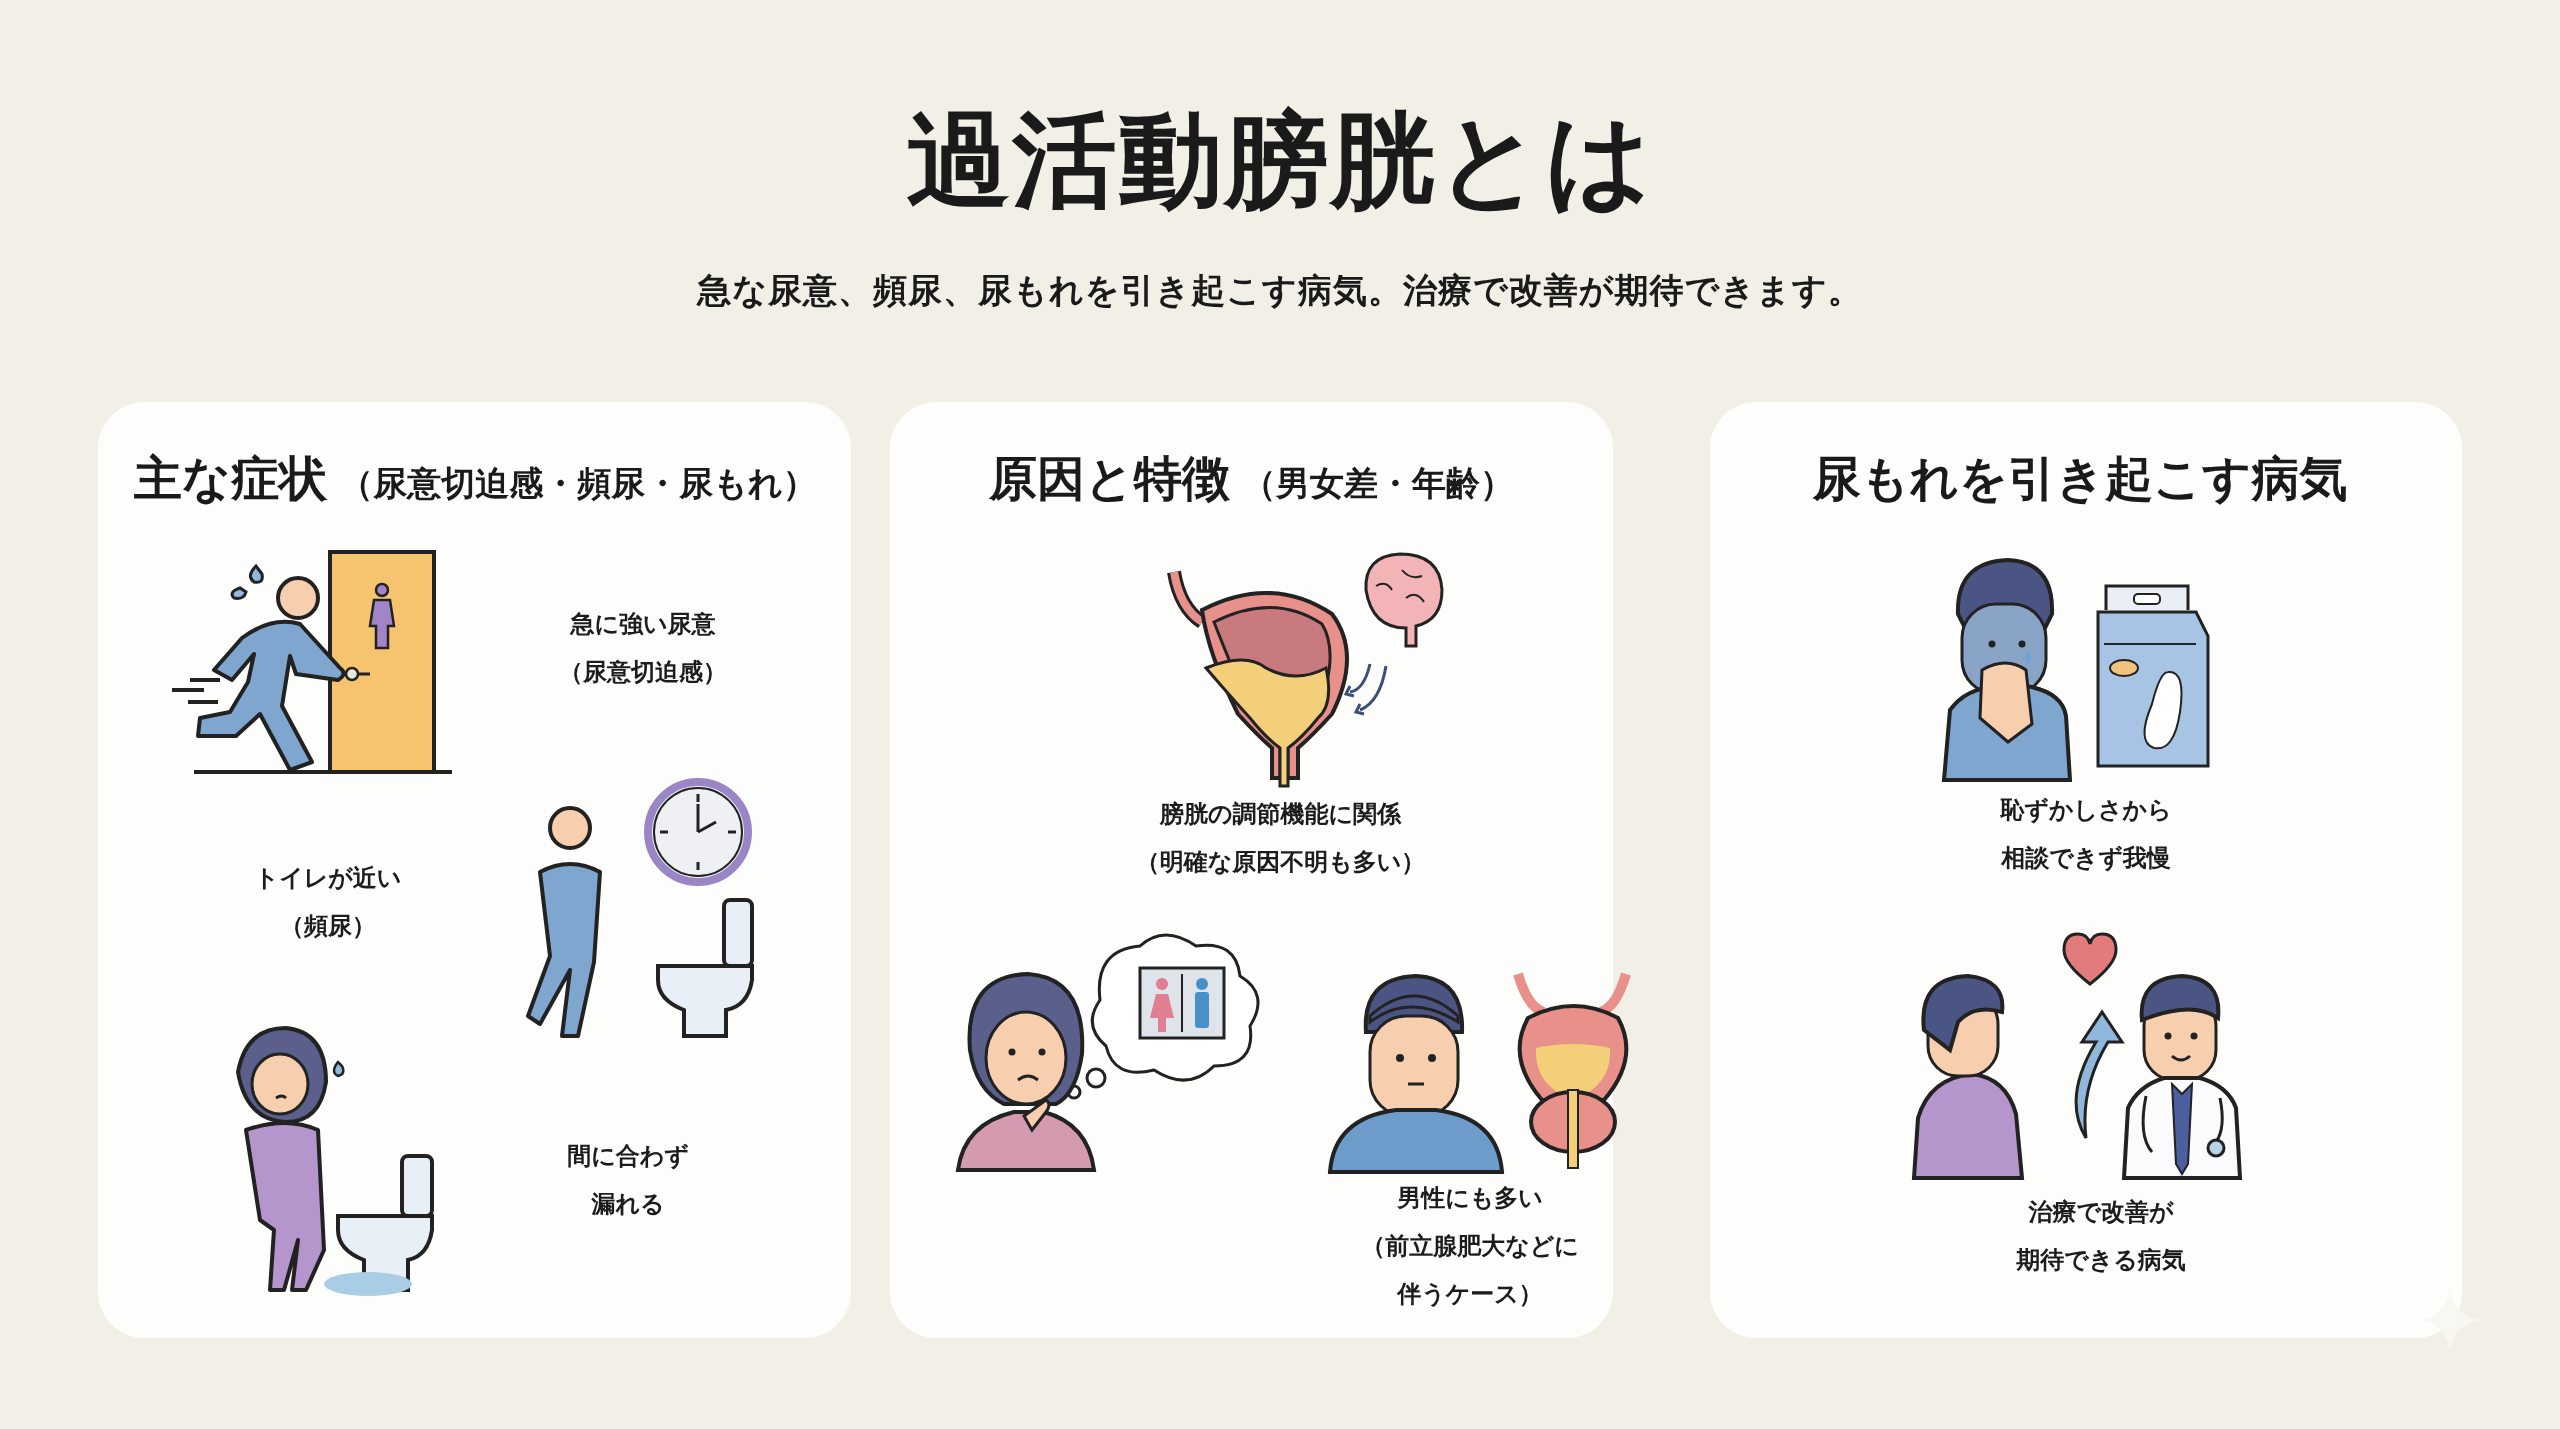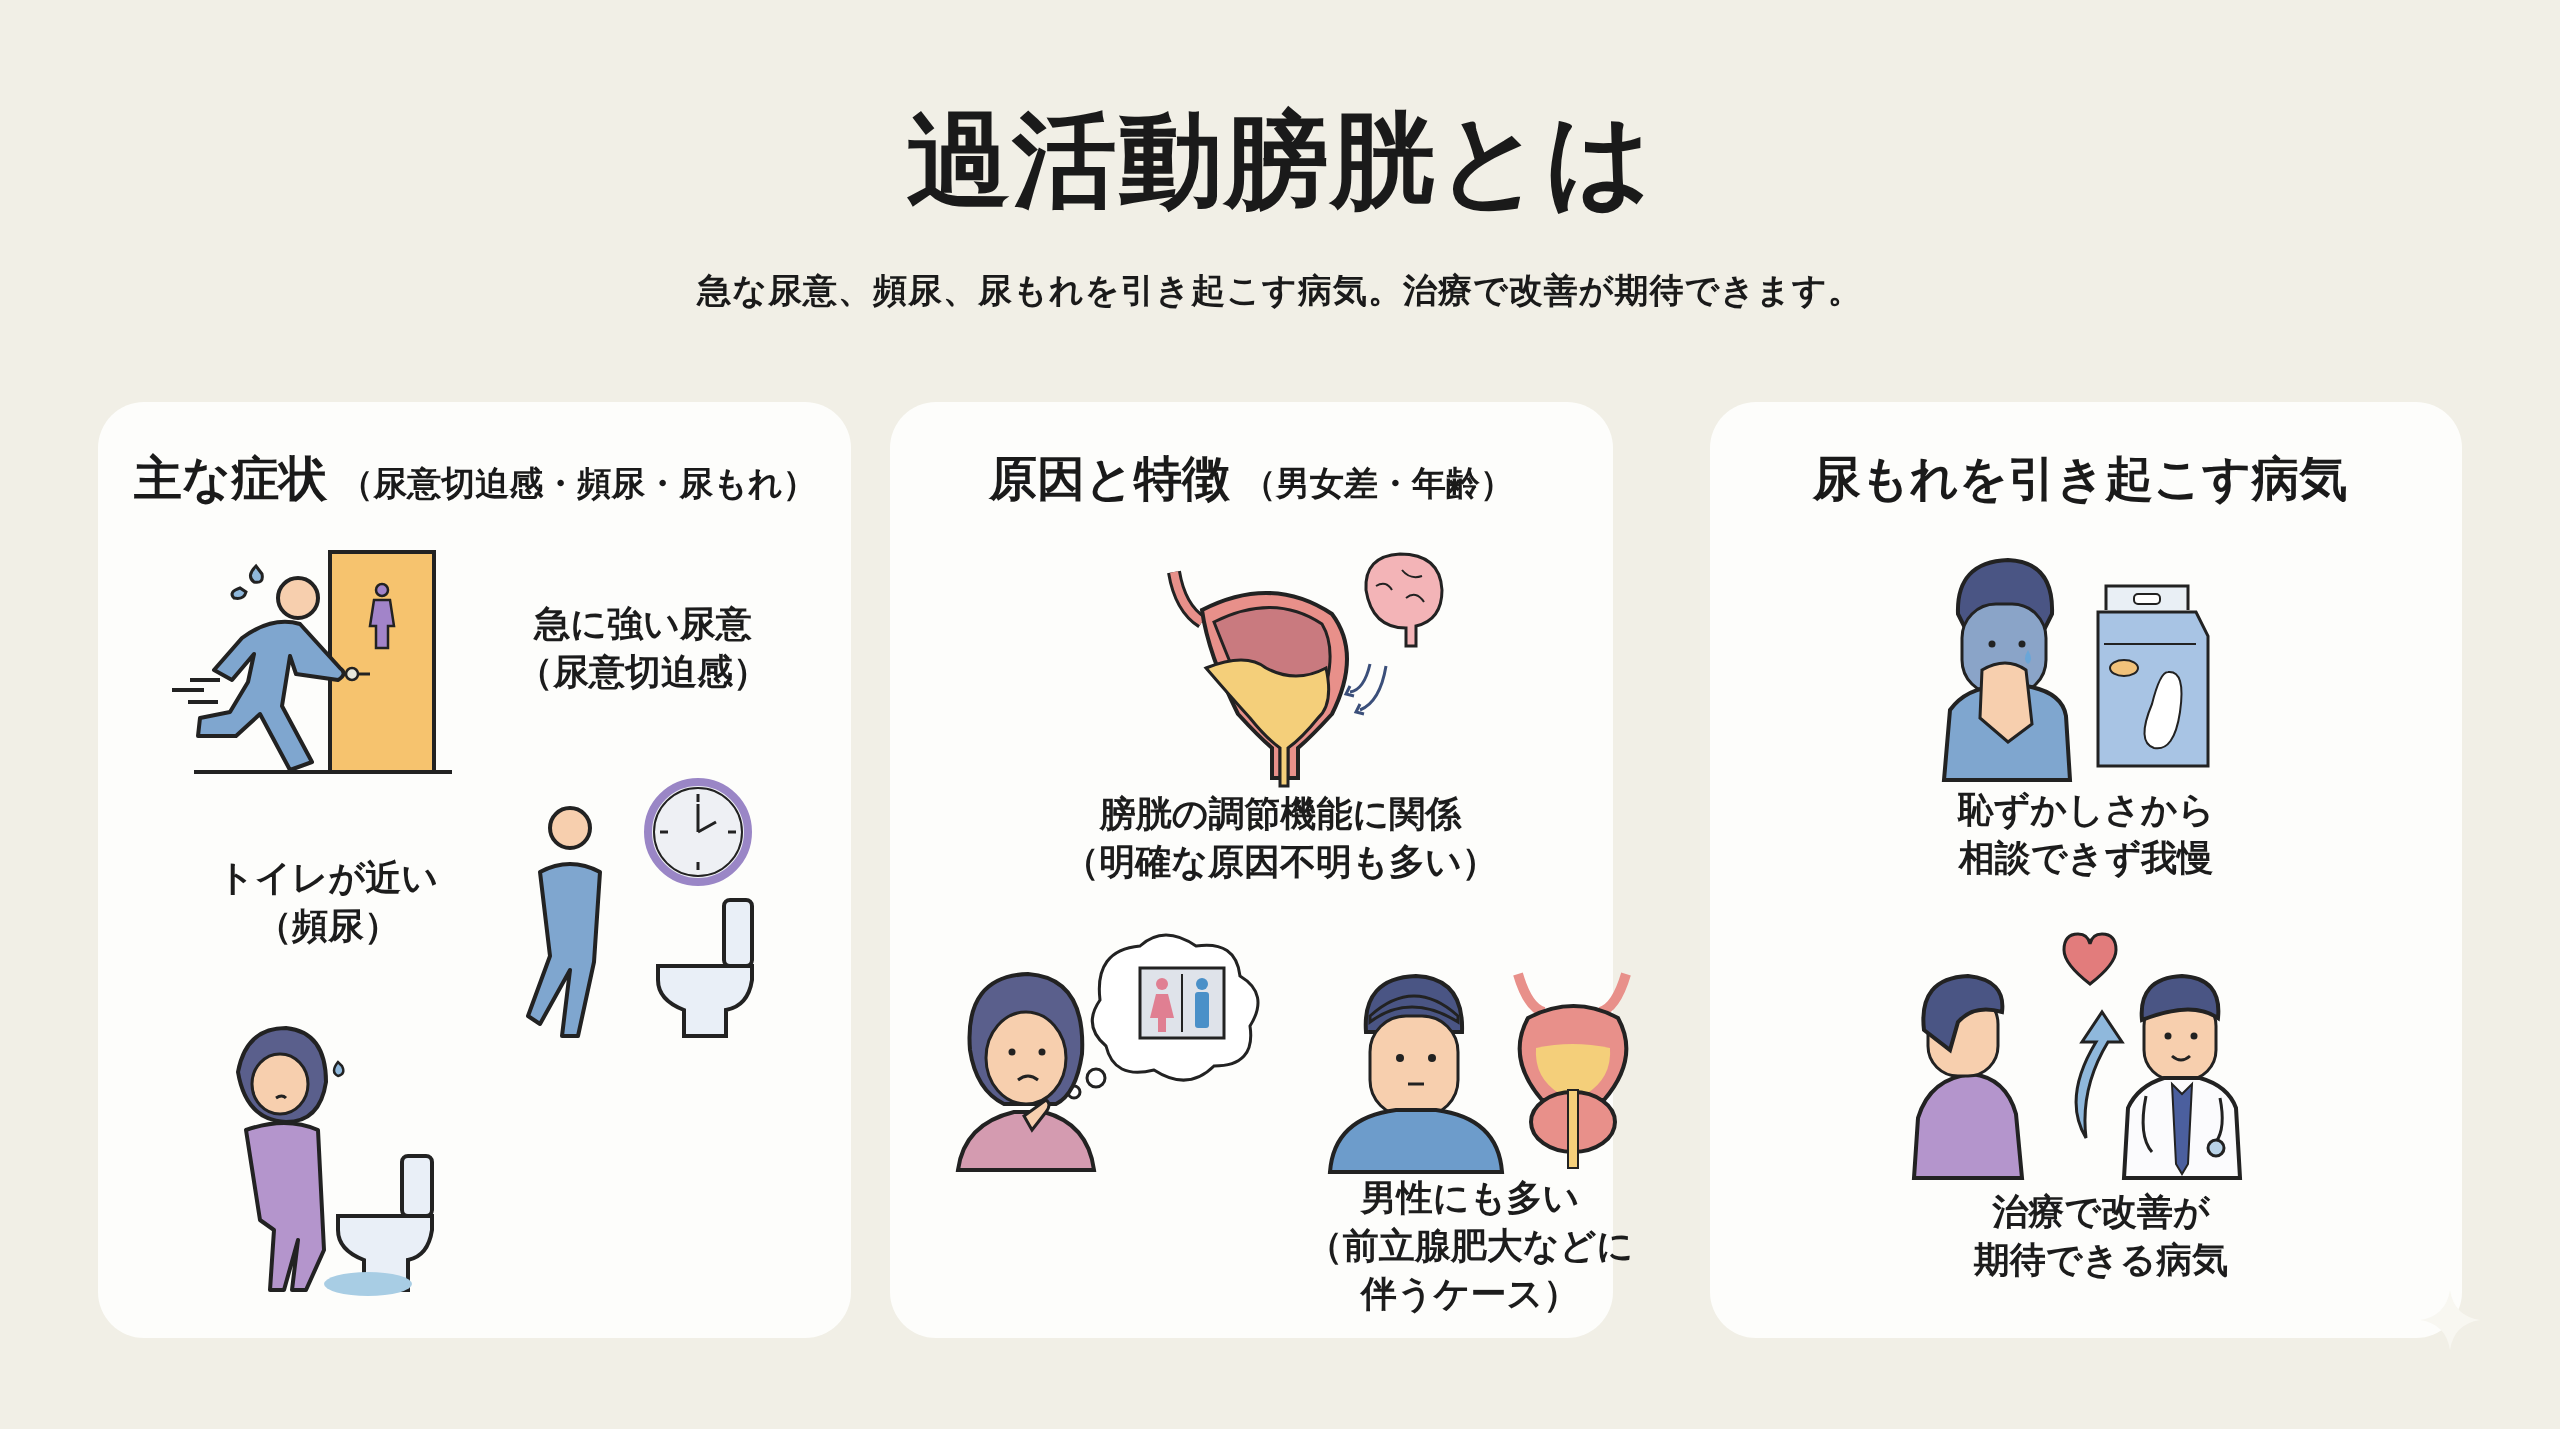--- a/index.html
+++ b/index.html
@@ -18,21 +18,21 @@
     left:0; width:2560px; top:258px; text-align:center;
     font-size:34px; font-weight:bold; line-height:64px; letter-spacing:1px;
   }
   .card {
     position:absolute; top:402px; height:936px; background:#fdfdfb;
     border-radius:46px;
   }
   .card-title { position:absolute; left:0; right:0; text-align:center; top:46px;
     font-size:48px; font-weight:bold; line-height:60px; white-space:nowrap; }
   .card-title .sub { font-size:34px; margin-left:12px; }
-  .lbl { position:absolute; text-align:center; font-weight:bold; font-size:36px; line-height:48px; white-space:pre-line; color:#1c1c1c; }
+  .lbl { position:absolute; text-align:center; font-weight:bold; font-size:24px; line-height:48px; white-space:pre-line; color:#1c1c1c; }
   svg { position:absolute; overflow:visible; }
   .sparkle { position:absolute; left:2420px; top:1290px; }
 </style>
 </head>
 <body>
 
 <div class="abs title">過活動膀胱とは</div>
 <div class="abs subtitle">急な尿意、頻尿、尿もれを引き起こす病気。治療で改善が期待できます。</div>
 
 <div class="card" style="left:98px;width:753px;">
@@ -81,20 +81,22 @@
   <svg style="left:120px;top:620px" width="240" height="280" viewBox="0 0 240 280">
     <path d="M20 50 q8 -44 48 -44 q40 4 40 54 q-6 40 -40 40 q-40 -2 -48 -50z" fill="#5a5f8c" stroke="#222" stroke-width="4"></path>
     <ellipse cx="62" cy="62" rx="28" ry="30" fill="#f7cfae" stroke="#222" stroke-width="3"></ellipse>
     <path d="M58 76 q6 -4 10 0" fill="none" stroke="#222" stroke-width="3"></path>
     <path d="M120 40 q-8 10 0 14 q8 -2 4 -10z" fill="#8fb8dc" stroke="#222" stroke-width="2.5"></path>
     <path d="M28 108 q40 -14 72 0 l6 120 l-18 40 l-14 0 l6 -50 l-14 50 l-14 0 l4 -60 l-14 -10z" fill="#b495cc" stroke="#222" stroke-width="4" stroke-linejoin="round"></path>
     <rect x="184" y="134" width="30" height="60" rx="6" fill="#e9eff7" stroke="#222" stroke-width="4"></rect>
     <path d="M120 194 h94 v14 q-4 26 -24 30 v30 h-44 v-30 q-26 -10 -26 -30z" fill="#e9eff7" stroke="#222" stroke-width="4"></path>
     <ellipse cx="150" cy="262" rx="44" ry="12" fill="#a8cde4"></ellipse>
   </svg>
+  <div class="lbl" style="left:380px;width:300px;top:730px;">間に合わず
+漏れる</div>
 </div>
 
 <div class="card" style="left:890px;width:723px;">
   <div class="card-title">
     <span>原因と特徴</span><span class="sub">（男女差・年齢）</span>
   </div>
 
   <svg style="left:280px;top:148px" width="300" height="230" viewBox="0 0 300 230">
     <path d="M4 22 q6 36 28 50" fill="none" stroke="#222" stroke-width="14"></path>
     <path d="M4 22 q6 36 28 50" fill="none" stroke="#e8908a" stroke-width="8"></path>

